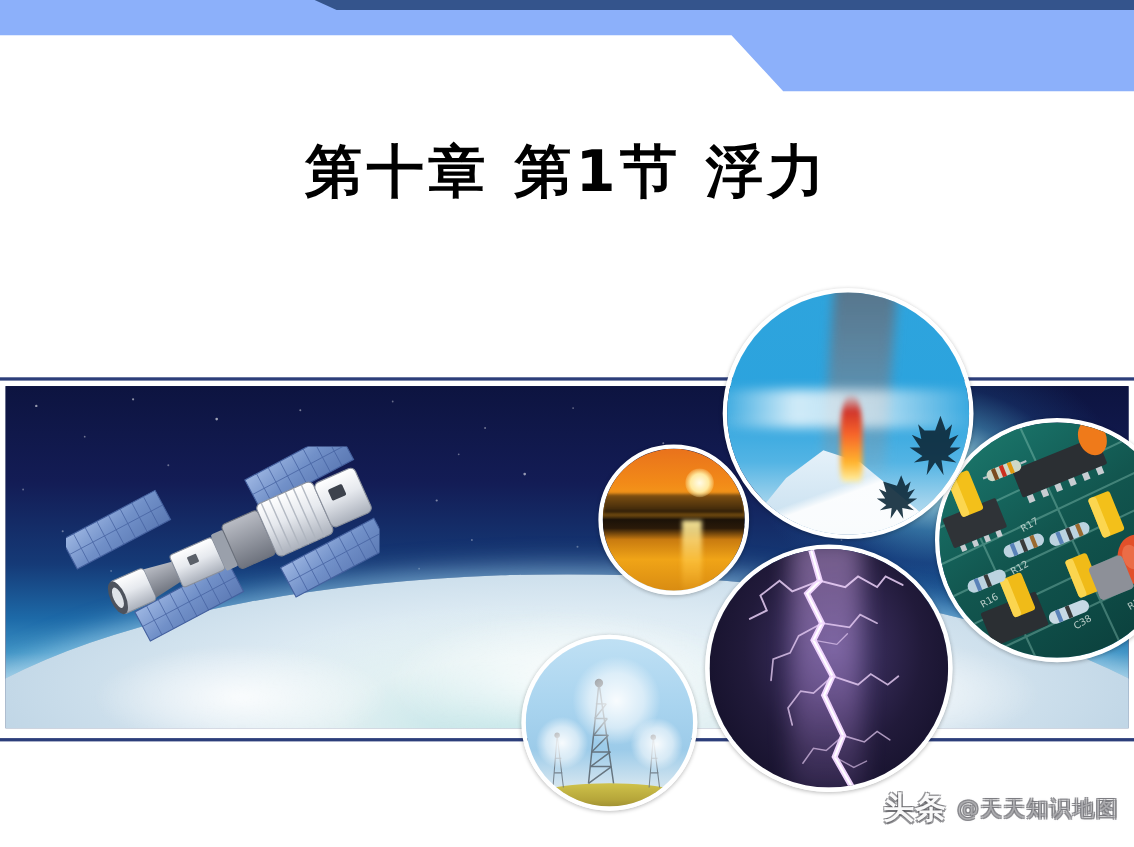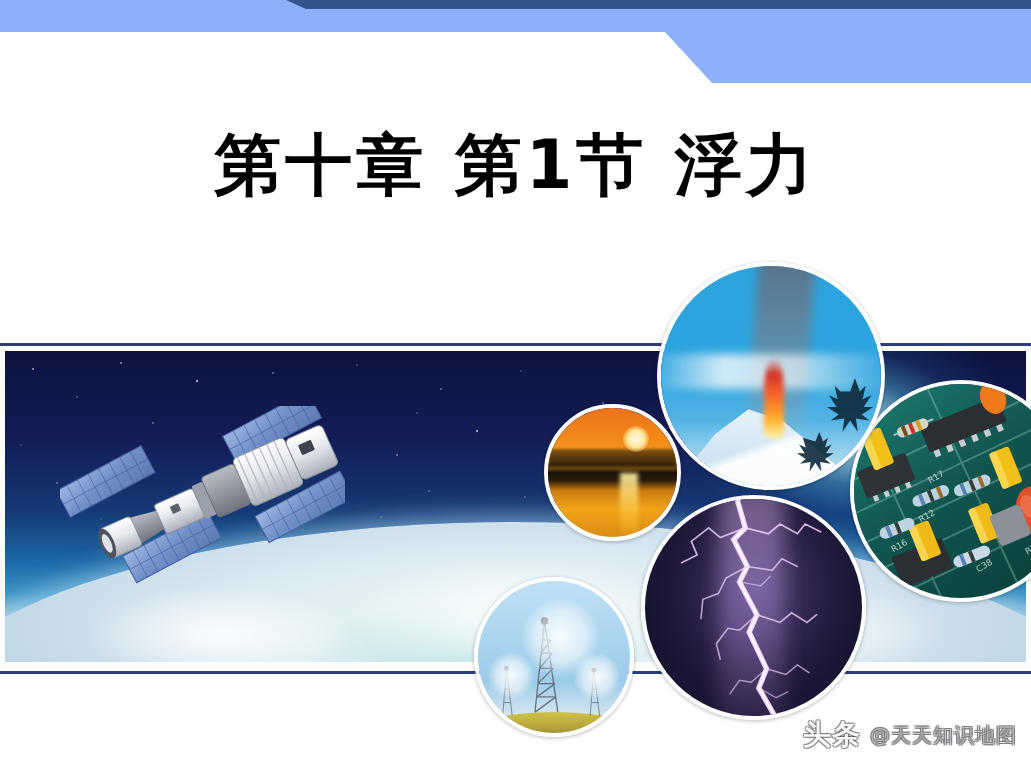--- a/index.html
+++ b/index.html
@@ -35,21 +35,21 @@
     position: absolute;
     top: 128px;
     left: 0;
     width: 1031px;
     text-align: center;
     pointer-events: none;
   }
   .slide-title {
     display: inline-block;
     font-family: "DejaVu Sans", "Liberation Sans", sans-serif;
-    font-size: 67px;
+    font-size: 52px;
     font-weight: bold;
     color: #000000;
     letter-spacing: 4px;
     line-height: 1.12;
     white-space: nowrap;
   }
 
   
   .rule {
     position: absolute;

